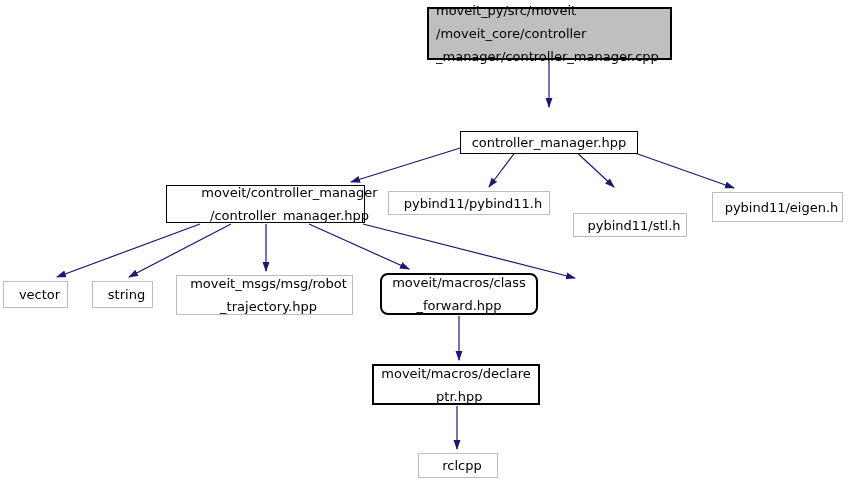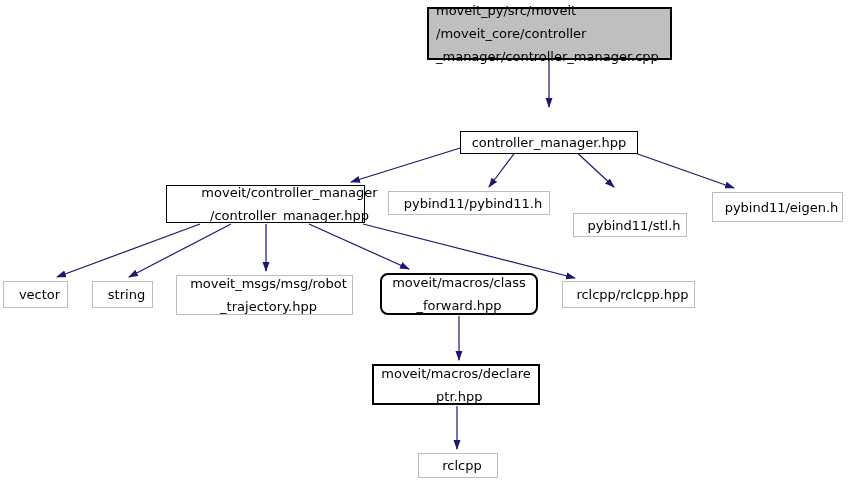--- a/index.html
+++ b/index.html
@@ -101,20 +101,19 @@
   <div class="node plain" id="n-vector">vector</div>
 
   <div class="node plain" id="n-string">string</div>
 
   <div class="node plain" id="n-robot-traj">moveit_msgs/msg/robot
 _trajectory.hpp</div>
 
   <div class="node doc-bold" id="n-class-forward">moveit/macros/class
 _forward.hpp</div>
 
-  <div class="node plain" id="n-rclcpp">rclcpp/rclcpp.hpp</div>
 
   <div class="node doc-bold" id="n-declare-ptr">moveit/macros/declare
 _ptr.hpp</div>
 
   <div class="node plain" id="n-memory">rclcpp</div>
 
 </div>
 
 </body></html>

